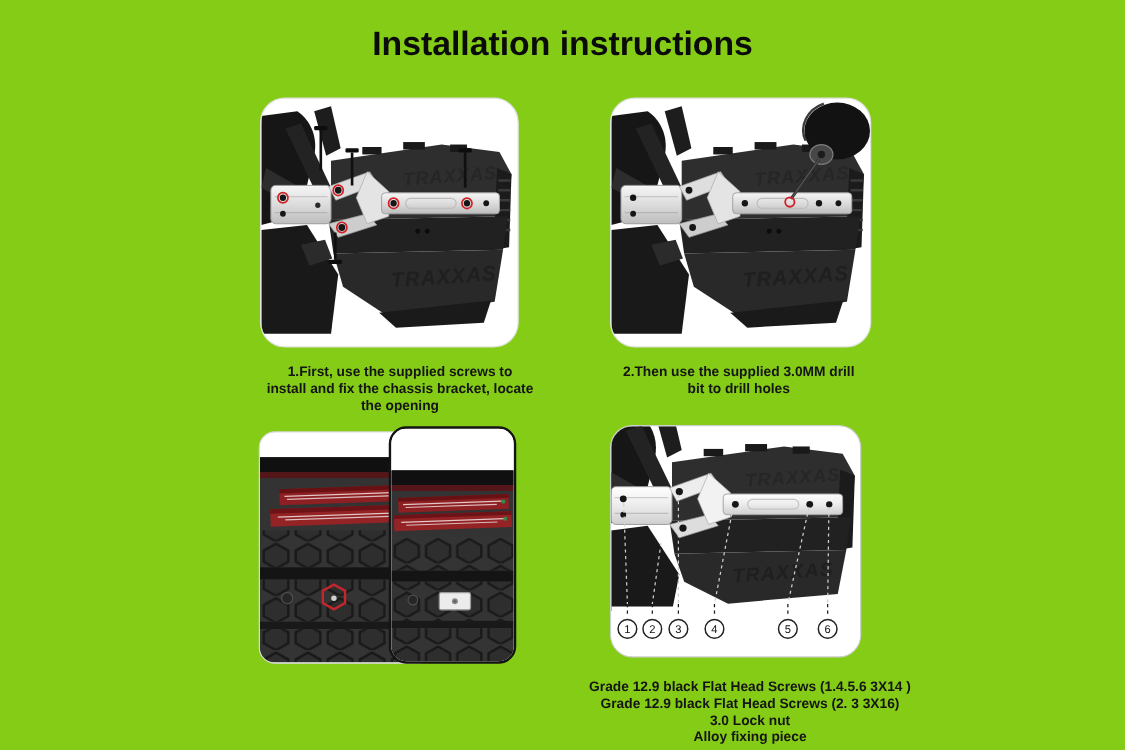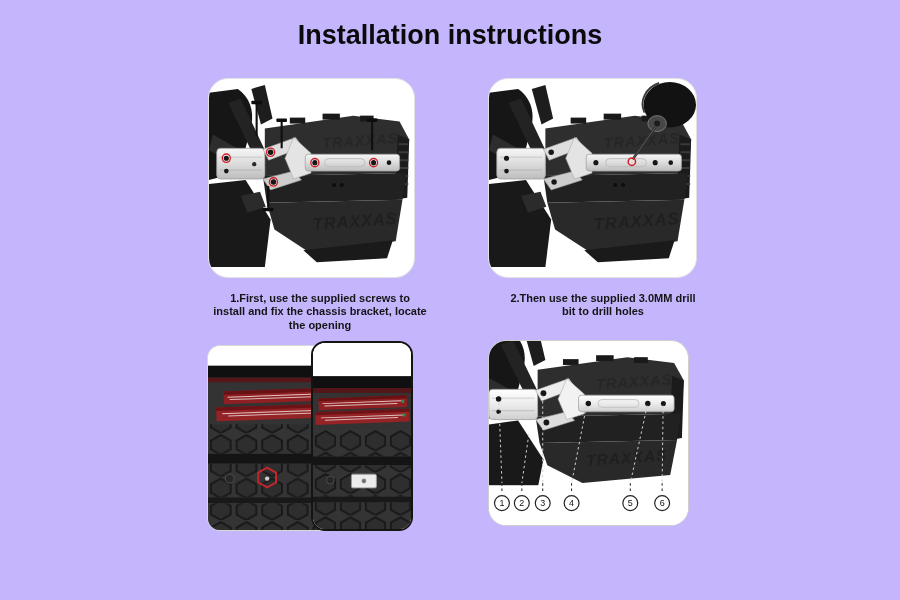--- a/index.html
+++ b/index.html
@@ -1,19 +1,19 @@
 <!DOCTYPE html>
 <html><head>
 <meta charset="utf-8">
 <style>
   * { margin:0; padding:0; box-sizing:border-box; }
   html,body { background:#fff; }
   .page {
     position:relative; width:900px; height:600px; margin:0 auto;
-    background:#c4b5fd; overflow:hidden;
+    background:#84cc16; overflow:hidden;
     font-family:"Liberation Sans", sans-serif;
   }
   .title {
     position:absolute; top:20px; left:0; right:0;
     text-align:center; font-size:27px; font-weight:bold; color:#0b0b0b;
     letter-spacing:0px;
   }
   .panel {
     position:absolute; overflow:hidden; background:#fff;
   }
@@ -22,21 +22,21 @@
   .p2 { left:488px; top:78px;  width:209px; height:200px; border:1px solid #e2e2e2; border-radius:20px; }
   .p4 { left:488px; top:340px; width:201px; height:186px; border:1px solid #cfcfcf; border-radius:18px; }
   .card-a { left:207px; top:345px; width:140px; height:186px; border:1px solid #d8d8d8; border-radius:13px; z-index:1; }
   .card-b { left:311px; top:341px; width:102px; height:190px; border:2px solid #141414; border-radius:14px; z-index:2; }
   .caption {
     position:absolute; text-align:center;
     font-size:11px; font-weight:bold; color:#151515; line-height:1.22;
     white-space:pre-line;
   }
   .c1 { left:195px; top:292px; width:250px; }
-  .c2 { left:478px; top:292px; width:250px; }
+  .c2 { left:466px; top:292px; width:250px; }
   .c3 { left:190px; top:543px; width:260px; }
   .c4 { left:450px; top:544px; width:300px; }
 </style>
 </head>
 <body>
 
 <div class="page">
 
   <h1 class="title">Installation instructions</h1>
 
@@ -338,14 +338,18 @@
           <circle cx="142" cy="163" r="7.5" fill="#ffffff" stroke="#222222" stroke-width="1.2"></circle>
           <text x="142" y="166.4">5</text>
         </g>
         <g>
           <circle cx="174" cy="163" r="7.5" fill="#ffffff" stroke="#222222" stroke-width="1.2"></circle>
           <text x="174" y="166.4">6</text>
         </g>
       </g>
     </svg>
   </div>
+  <div class="caption c4">Grade 12.9 black Flat Head Screws (1.4.5.6  3X14 )
+Grade 12.9 black Flat Head Screws (2. 3  3X16)
+3.0 Lock nut
+Alloy fixing piece</div>
 
 </div>
 
 </body></html>

